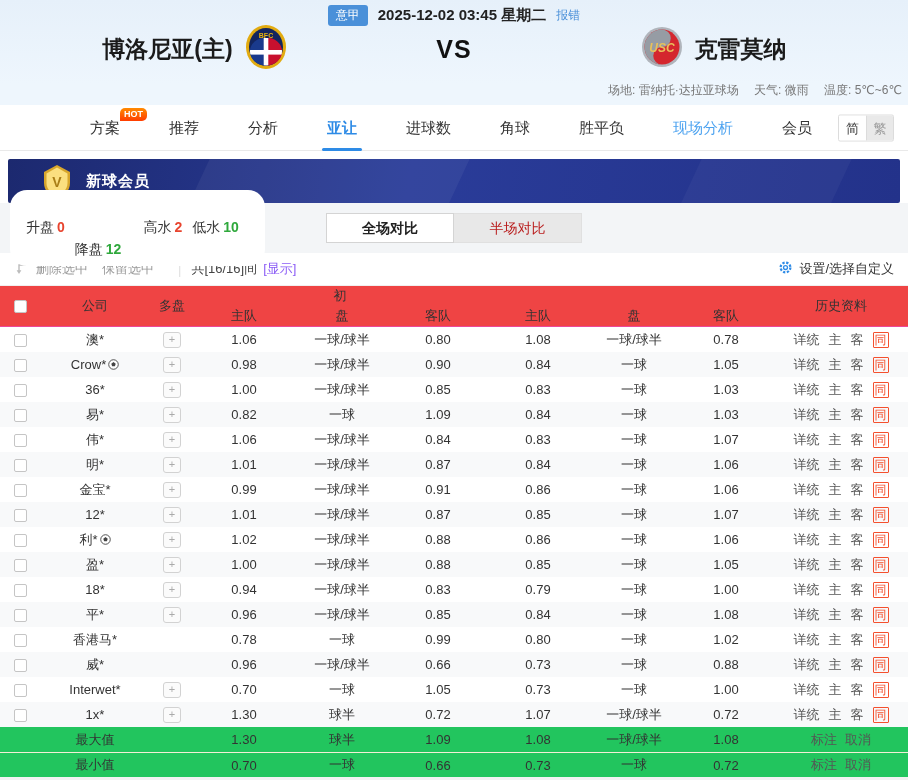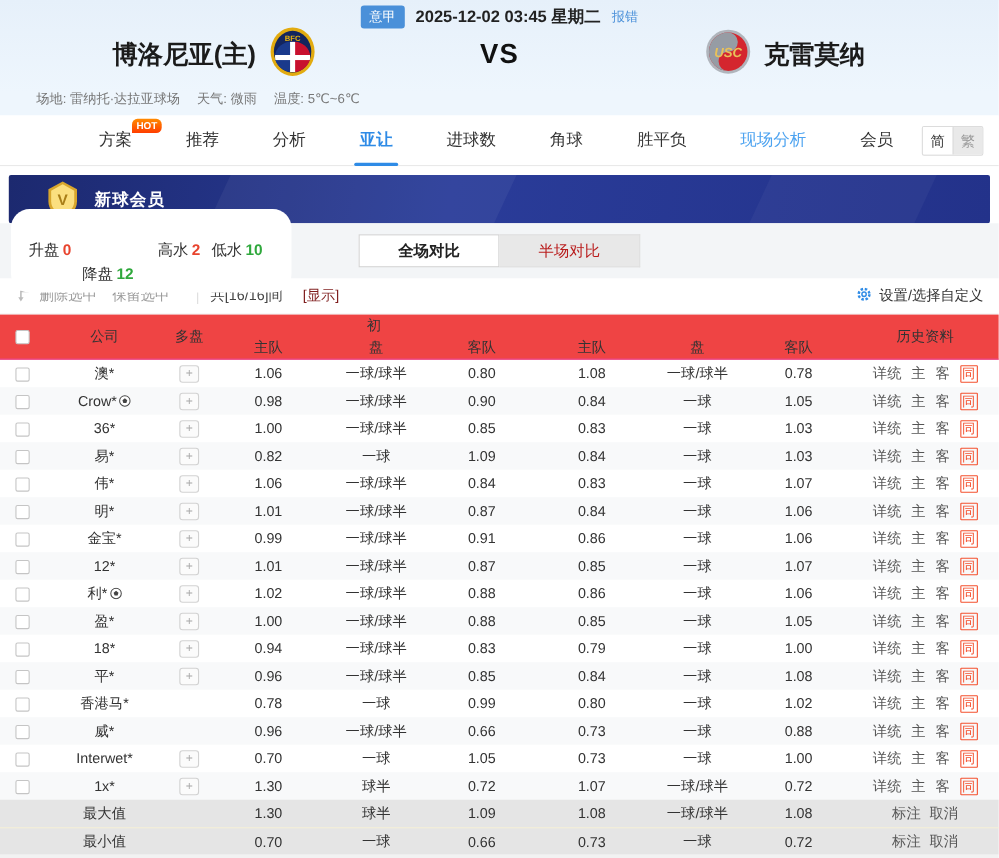--- a/index.html
+++ b/index.html
@@ -11,21 +11,21 @@
   
   .top-header { height:105px; background:linear-gradient(180deg,#e6f0fa 0%,#eef6fd 80%); position:relative; }
   .meta-row { display:flex; justify-content:center; align-items:center; gap:10px; padding-top:9px; height:22px; }
   .league-badge { background:#4a90d9; color:#fff; font-size:12px; padding:2px 8px; border-radius:3px; }
   .match-date { font-size:15px; font-weight:bold; color:#222; }
   .report-error { font-size:12px; color:#4a90d9; cursor:pointer; text-decoration:none; }
   .teams-row { display:grid; grid-template-columns:1fr 130px 1fr; align-items:center; height:50px; margin-top:2px; }
   .team { display:flex; align-items:center; justify-content:center; gap:12px; }
   .team-name { font-size:23px; font-weight:bold; color:#1b1b1b; }
   .vs { text-align:center; font-size:25px; font-weight:bold; color:#111; letter-spacing:1px; }
-  .venue-row { text-align:left; font-size:12px; color:#777; margin-top:8px;padding-left:27px; }
+  .venue-row { text-align:right; font-size:12px; color:#777; margin-top:8px;padding-left:27px; }
   .venue-row span { margin:0 6px; }
   
   .nav { height:46px; background:#fff; border-bottom:1px solid #e9e9e9; display:flex; align-items:center; padding-left:90px; position:relative; }
   .nav-item { position:relative; font-size:15px; color:#333; margin-right:49px; height:46px; line-height:46px; cursor:pointer; white-space:nowrap; }
   .nav-item.active { color:#2e8be6; font-weight:bold; }
   .nav-item.active::after { content:""; position:absolute; left:50%; transform:translateX(-50%); bottom:0; width:40px; height:3px; background:#2e8be6; border-radius:2px; }
   .nav-item.highlight { color:#4da3f0; }
   .hot-badge { position:absolute; top:3px; right:-27px; background:linear-gradient(180deg,#ff8a00,#ff3d00); color:#fff; font-size:9px; font-weight:bold; padding:1px 4px; border-radius:5px 5px 5px 0; line-height:11px; }
   .lang-toggle { position:absolute; right:14px; top:50%; transform:translateY(-50%); display:flex; border:1px solid #dcdcdc; border-radius:2px; overflow:hidden; }
   .lang-btn { width:27px; height:25px; line-height:25px; text-align:center; font-size:13px; cursor:pointer; }
@@ -50,37 +50,37 @@
   .view-tabs { position:absolute; left:50%; transform:translateX(-50%); display:flex; }
   .view-tab { width:128px; height:30px; line-height:28px; text-align:center; font-size:14px; cursor:pointer; }
   .view-tab.on { background:#fff; border:1px solid #d4d4d4; font-weight:bold; color:#222; }
   .view-tab.off { background:#e8e8e8; color:#b91c1c; border:1px solid #e0e0e0; border-left:none; }
   
   .toolbar { height:33px; background:#fff; border-bottom:1px solid #f0f0f0; display:flex; align-items:center; font-size:13px; padding:0 14px; }
   .tool-icon { display:flex; align-items:center; margin-right:8px; }
   .tool-link { color:#999; margin-right:14px; cursor:pointer; }
   .tool-sep { color:#e0e0e0; margin:0 10px; }
   .count-text { color:#444; }
-  .show-link { color:#7f1d1d; margin-left:18px; cursor:pointer; }
+  .show-link { color:#8b5cf6; margin-left:6px; cursor:pointer; }
   .toolbar-right { margin-left:auto; display:flex; align-items:center; gap:6px; color:#333; cursor:pointer; }
   
   .grid-row { display:grid; grid-template-columns:40px 110px 44px 100px 96px 96px 104px 88px 96px 1fr; align-items:center; }
   .thead { grid-auto-rows:20px; font-size:13px; color:#333; border-bottom:1px solid #ec4899; background:#ef4444; }
   .th { display:flex; align-items:center; justify-content:center; }
   .tbody .tr { height:25px; font-size:13px; }
   .tbody .tr:nth-child(even) { background:#f8f9fa; }
   .td { text-align:center; white-space:nowrap; }
   .td.company { display:flex; align-items:center; justify-content:center; gap:2px; }
   .multi-btn { width:18px; height:16px; border:1px solid #d2d2d2; border-radius:3px; background:#fbfbfb; color:#aaa; font-size:11px; line-height:13px; text-align:center; padding:0; cursor:pointer; }
   input[type=checkbox] { appearance:none; -webkit-appearance:none; width:13px; height:13px; border:1px solid #c5c5c5; border-radius:2px; background:#fff; margin:0; cursor:pointer; vertical-align:middle; }
   .hist { display:flex; align-items:center; justify-content:center; gap:9px; font-size:13px; color:#555; }
   .hist span { cursor:pointer; }
   .hist .same { color:#f4502e; border:1px solid #f4502e; line-height:14px; padding:0 1px; font-size:12px; border-radius:1px; }
   .tfoot .tr { height:25px; background:#fdfaе8; font-size:13px; }
-  .tfoot .tr { background:#e5e5e5; }
+  .tfoot .tr { background:#22c55e; }
   .tfoot .tr + .tr { border-top:1px solid #f3eed6; }
   .tfoot .label { font-weight:normal; color:#333; }
   .foot-actions { display:flex; justify-content:center; gap:8px; color:#555; }
   .foot-actions span { cursor:pointer; }
   .bottom-strip { height:4px; background:#f2f2f2; }
 </style>
 </head>
 <body>
 
 <div class="top-header">

